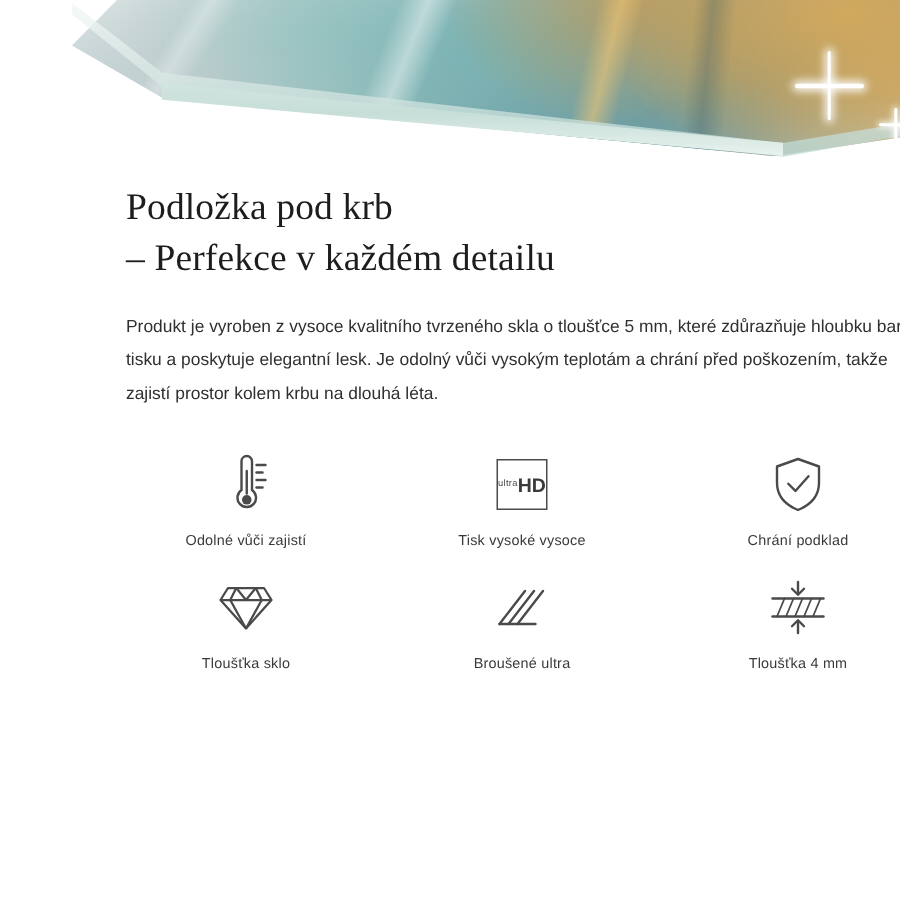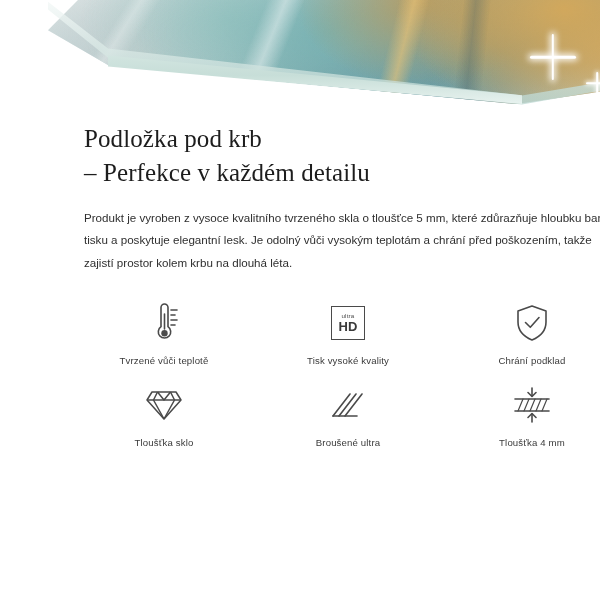--- a/index.html
+++ b/index.html
@@ -167,21 +167,21 @@
     color: #3a3a3a;
     letter-spacing: .15px;
     text-align: center;
   }
 
   .hd-badge {
     width: 34px;
     height: 34px;
     border: 1.6px solid #4a4a4a;
     display: flex;
-    flex-direction: column;
+    flex-direction: row;
     align-items: center;
     justify-content: center;
     line-height: 1;
   }
   .hd-badge .u { font-size: 6.2px; color: #4a4a4a; letter-spacing: .2px; }
   .hd-badge .h { font-size: 13px; font-weight: 700; color: #3a3a3a; margin-top: 1px; }
 </style>
 </head>
 <body>
 
@@ -209,31 +209,31 @@
         <svg width="40" height="44" viewBox="0 0 40 44" fill="none" stroke="#4a4a4a" stroke-width="1.6" stroke-linecap="round">
           <path d="M17 6.5a3.5 3.5 0 0 1 7 0v19.2a6.2 6.2 0 1 1-7 0V6.5z"></path>
           <line x1="20.5" y1="13" x2="20.5" y2="28"></line>
           <circle cx="20.5" cy="32.2" r="3.2" fill="#4a4a4a" stroke="none"></circle>
           <line x1="27" y1="9" x2="33" y2="9"></line>
           <line x1="27" y1="14" x2="31" y2="14"></line>
           <line x1="27" y1="19" x2="33" y2="19"></line>
           <line x1="27" y1="24" x2="31" y2="24"></line>
         </svg>
       </div>
-      <div class="feature-label">Tvrzené vůči teplotě</div>
+      <div class="feature-label">Odolné vůči zajistí</div>
     </div>
 
     <div class="feature">
       <div class="feature-icon">
         <div class="hd-badge">
           <span class="u">ultra</span>
           <span class="h">HD</span>
         </div>
       </div>
-      <div class="feature-label">Tisk vysoké kvality</div>
+      <div class="feature-label">Tisk vysoké vysoce</div>
     </div>
 
     <div class="feature">
       <div class="feature-icon">
         <svg width="38" height="42" viewBox="0 0 38 42" fill="none" stroke="#4a4a4a" stroke-width="1.6" stroke-linecap="round" stroke-linejoin="round">
           <path d="M19 4 L33 9 v11c0 8.6-5.8 14.6-14 18-8.2-3.4-14-9.4-14-18V9 L19 4z"></path>
           <polyline points="12.5,20.5 17.3,25.3 26,15.5"></polyline>
         </svg>
       </div>
       <div class="feature-label">Chrání podklad</div>

